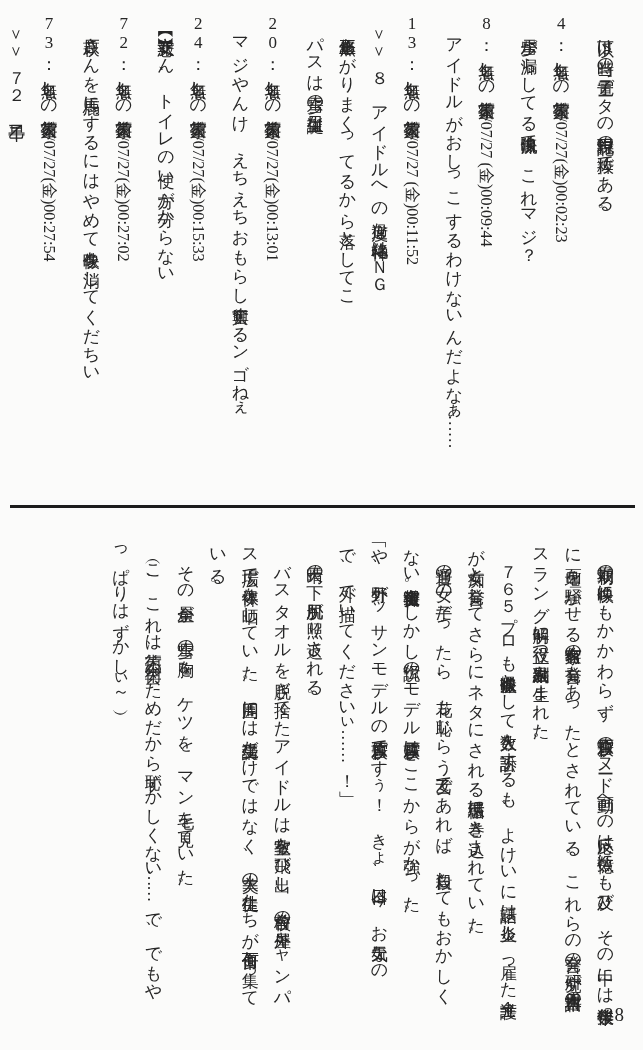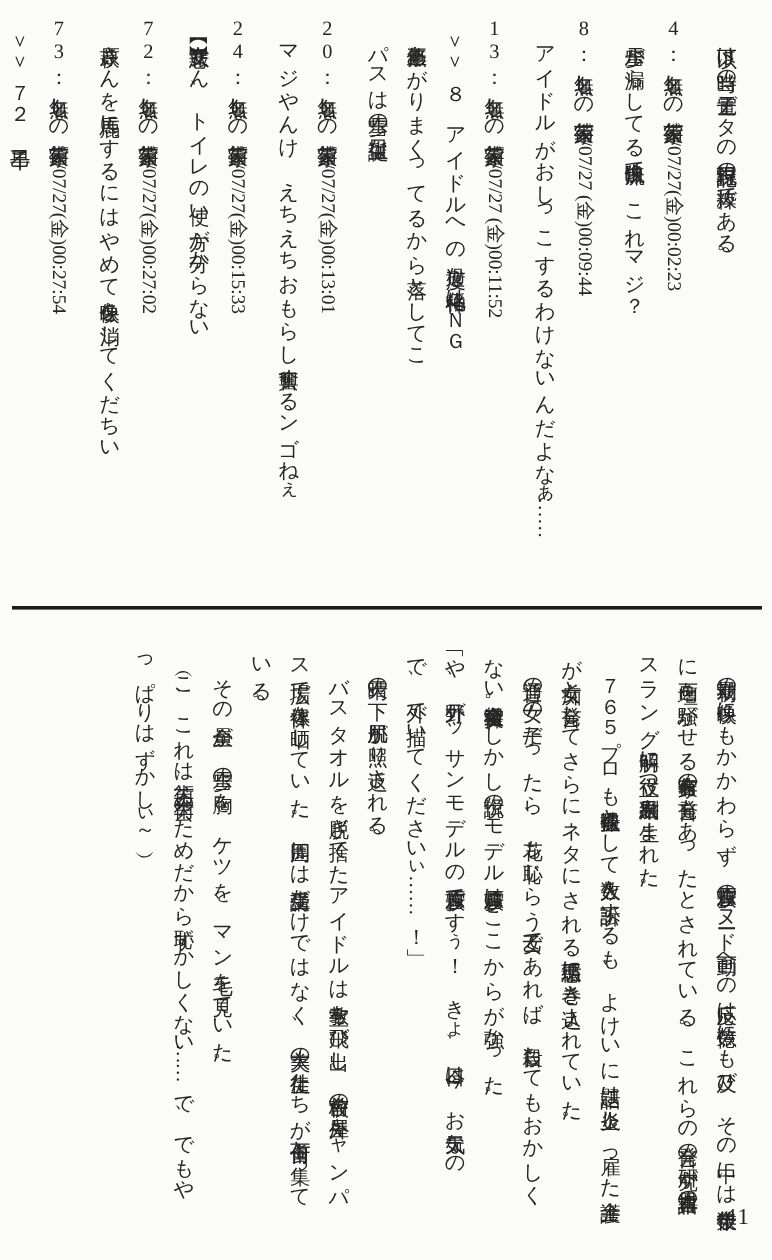--- a/index.html
+++ b/index.html
@@ -108,13 +108,13 @@
 
   <p class="para indent">晴天の下、尻肌が照り返される。</p>
 
   <p class="para indent">バスタオルを脱ぎ捨てたアイドルは教室を飛び出し、校舎前の屋外キャンパス広場で裸体を晒していた。周囲には受講生だけではなく、美大の生徒たちが何十何百と集っている。</p>
 
   <p class="para indent">その全員が、雪歩の胸を、ケツを、マン毛を見ていた。</p>
 
   <p class="para indent tight">（こ、これは芸術、芸術のためだから恥ずかしくない……で、でもやっぱりはずかしぃ～）</p>
 </section>
 
-<div class="page-number">41</div>
+<div class="page-number">28</div>
 
 </body></html>

